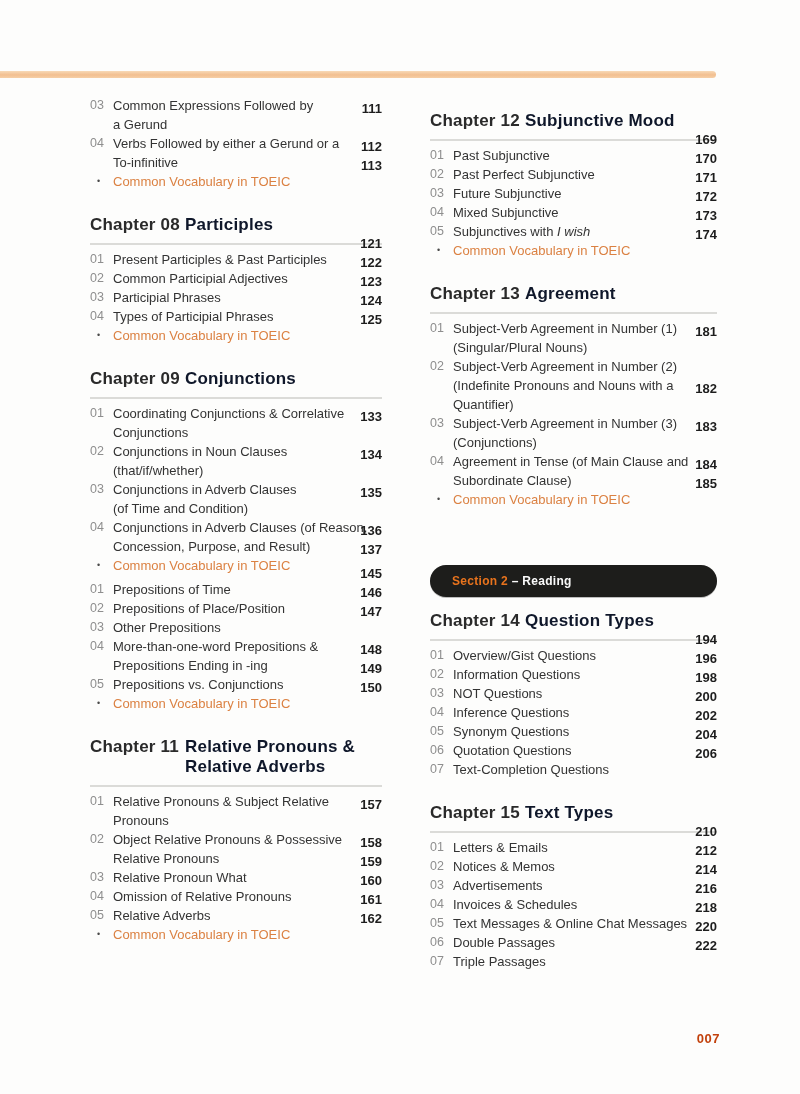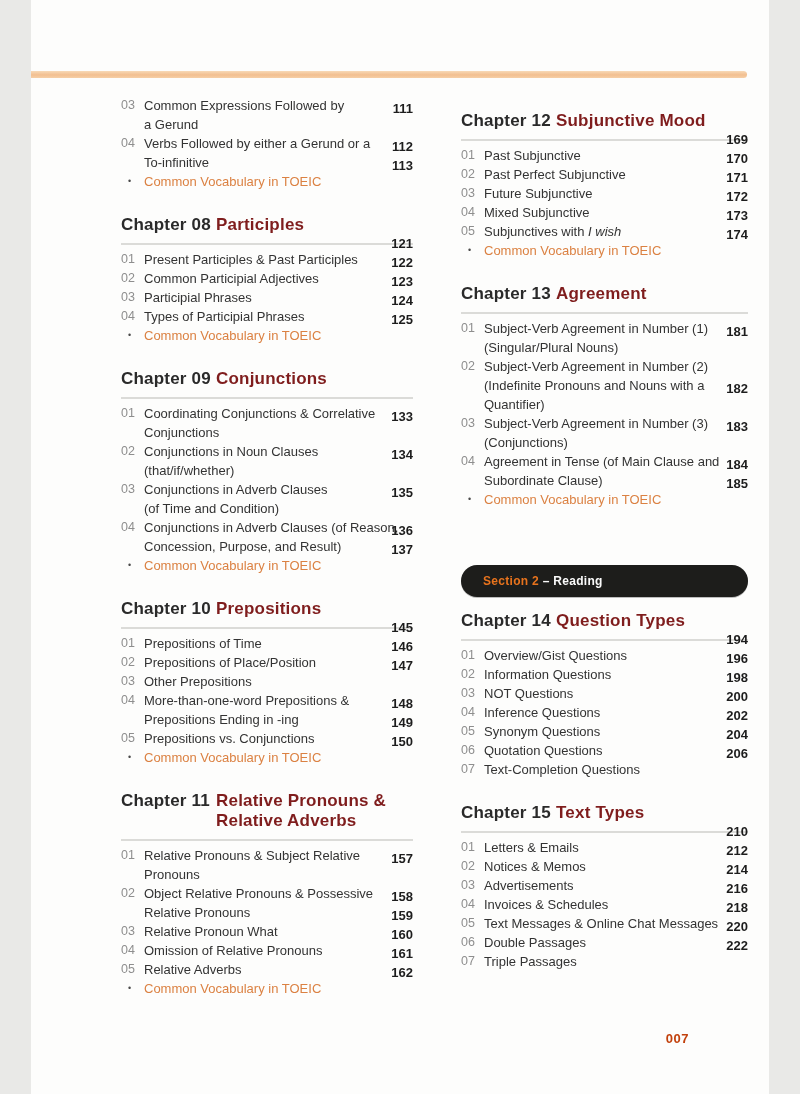--- a/index.html
+++ b/index.html
@@ -1,38 +1,38 @@
 <!DOCTYPE html>
 <html><head>
 <meta charset="utf-8">
 <style>
   html,body{margin:0;padding:0;background:#e9e9e7;}
   .page-root{
-    position:relative;width:738px;height:1094px;margin:0 auto;
+    position:relative;width:800px;height:1094px;margin:0 auto;
     background:#fdfdfc;overflow:hidden;
     font-family:"Liberation Sans", sans-serif;
     -webkit-font-smoothing:antialiased;
   }
   .top-rule{
     position:absolute;left:0;top:71px;width:716px;height:7px;
     background:linear-gradient(to bottom,#f8d9b6,#f2bf90 55%,#f6cfa6);
     border-top-right-radius:4px;border-bottom-right-radius:4px;
   }
   .col{position:absolute;top:96px;}
   .col-left{left:90px;width:292px;}
   .col-right{left:430px;width:287px;}
 
   .chapter{
     display:flex;align-items:flex-start;
     margin-top:24px;padding-bottom:8px;border-bottom:2px solid #dbdbd8;
     font-size:17px;line-height:20px;font-weight:700;letter-spacing:.2px;
   }
   .chapter.first{margin-top:15px;}
   .ch-label{flex:none;width:95px;color:#2a2a2a;}
-  .ch-title{color:#7f1d1d;white-space:pre-line;}
+  .ch-title{color:#0f172a;white-space:pre-line;}
 
   .toc-list{padding-top:5px;}
   .row{position:relative;padding-left:23px;font-size:13px;line-height:19px;}
   .num{
     position:absolute;left:0;top:0;width:22px;color:#8e8e8e;
     font-size:12.5px;line-height:19px;
   }
   .num.bullet{font-size:9px;color:#4a4a4a;padding-left:7px;width:15px;line-height:19px;}
   .title{display:block;color:#333;white-space:pre-line;padding-right:0;}
   .it{font-style:italic;}
@@ -147,24 +147,20 @@
 Concession, Purpose, and Result)</span>
         <span class="pg">136</span>
       </div>
       <div class="row vocab">
         <span class="num bullet">•</span>
         <span class="title">Common Vocabulary in TOEIC</span>
         <span class="pg">137</span>
       </div>
     </div>
 
-    <div class="chapter">
-      <span class="ch-label">Chapter 10</span>
-      <span class="ch-title">Prepositions</span>
-    </div>
     <div class="toc-list">
       <div class="row">
         <span class="num">01</span>
         <span class="title">Prepositions of Time</span>
         <span class="pg">145</span>
       </div>
       <div class="row">
         <span class="num">02</span>
         <span class="title">Prepositions of Place/Position</span>
         <span class="pg">146</span>

